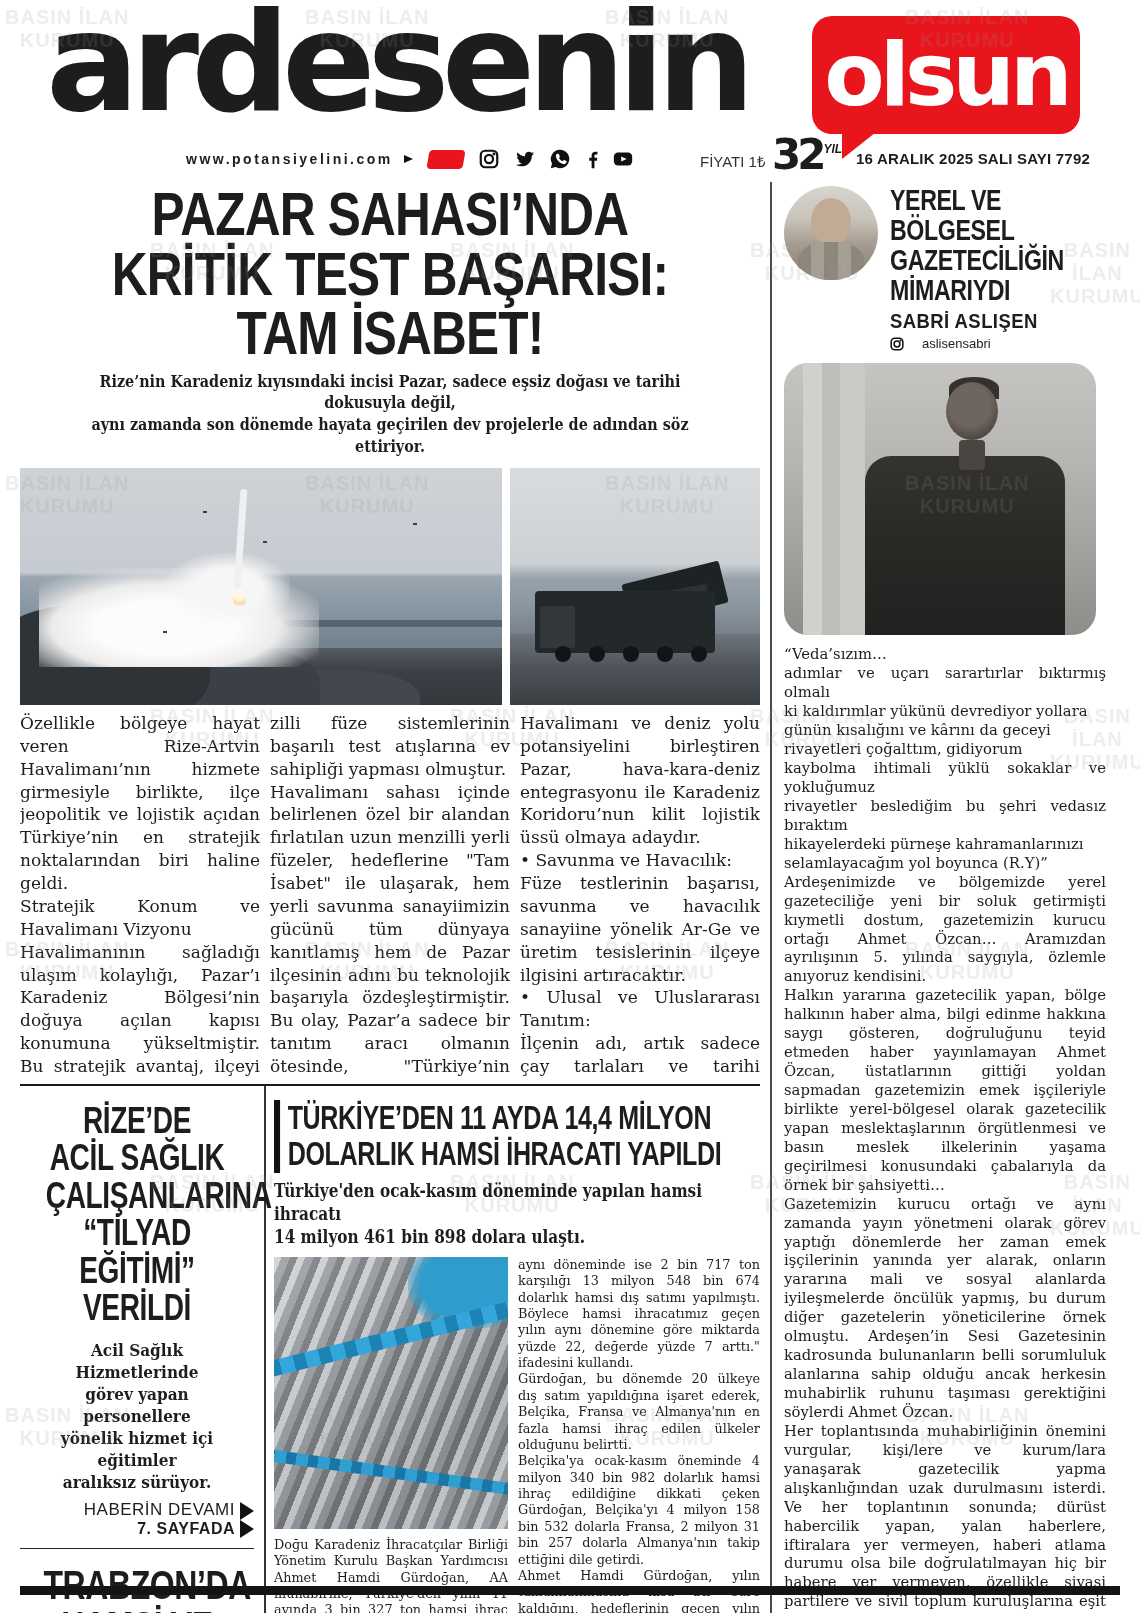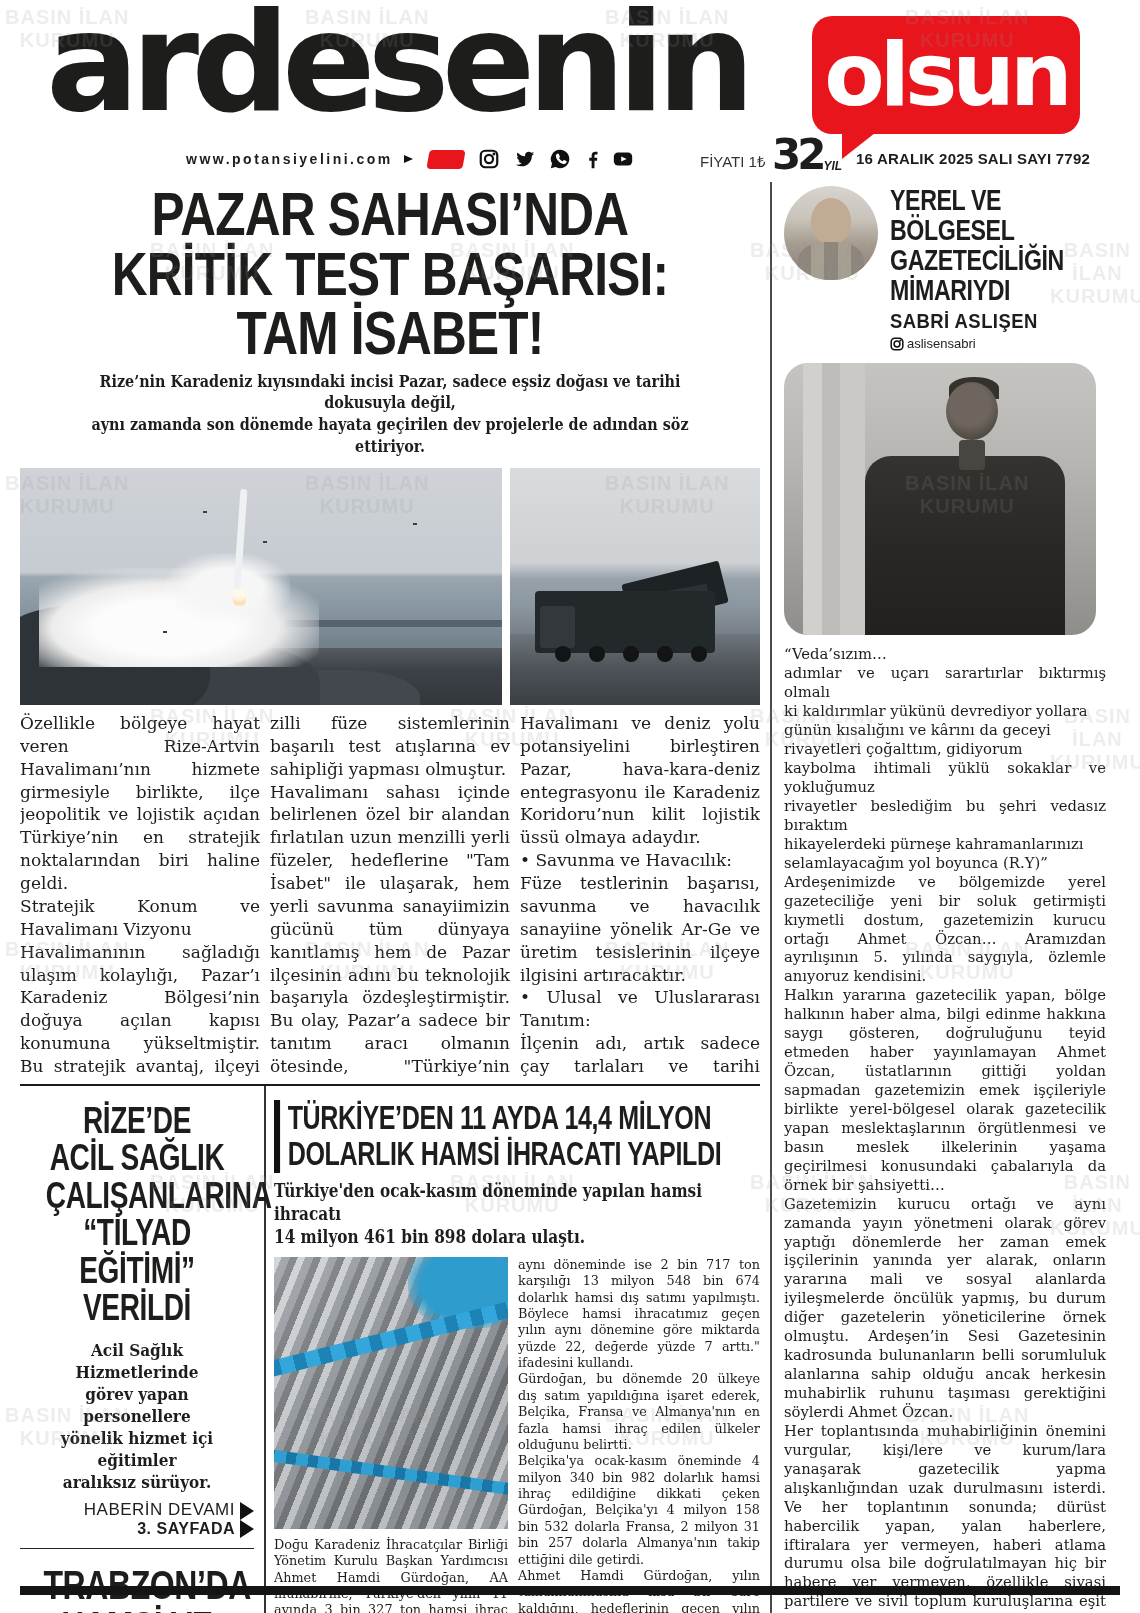--- a/index.html
+++ b/index.html
@@ -26,21 +26,21 @@
   .site{position:absolute;left:186px;top:5px;font-weight:bold;font-size:14px;letter-spacing:2.5px;}
   .pointer{position:absolute;left:404px;top:9px;width:0;height:0;
       border-left:9px solid #111;border-top:4px solid transparent;border-bottom:4px solid transparent;}
   .flag{position:absolute;left:428px;top:4px;width:36px;height:19px;background:#e8151d;
       border-radius:4px;transform:skewX(-10deg);}
   .soc{position:absolute;top:2px;width:22px;height:22px;}
   .soc svg{width:22px;height:22px;display:block;}
   .price{position:absolute;left:700px;top:5px;font-size:15px;color:#333;}
   .years{position:absolute;left:772px;top:-12px;display:flex;align-items:flex-end;}
   .years b{font-family:"DejaVu Sans",sans-serif;font-size:42px;letter-spacing:-4px;line-height:1;}
-  .years i{font-size:12px;font-weight:bold;margin-left:1px;margin-bottom:3px;}
+  .years i{font-size:12px;font-weight:bold;margin-left:1px;margin-bottom:20px;}
   .issue{position:absolute;left:856px;top:4px;font-weight:bold;font-size:15px;letter-spacing:.2px;}
 
   
   .content{position:absolute;left:20px;top:176px;width:1100px;display:flex;}
   .left-zone{width:740px;flex:none;}
   .vdiv{flex:none;width:2px;background:#4a4a4a;margin:6px 10px 0 10px;}
   .right-zone{flex:1;min-width:0;padding-left:2px;}
 
   
   h1,h2{margin:0;font-family:"Liberation Sans",sans-serif;color:#1d1d1b;}
@@ -94,21 +94,21 @@
       background:linear-gradient(180deg,#d8d4ce 0%,#c8c3bb 35%,#a89e92 60%,#877e74 100%);}
   .portrait::before{content:"";position:absolute;left:27px;top:12px;width:40px;height:46px;
       border-radius:50% 50% 45% 45%;background:#c2ab95;}
   .portrait::after{content:"";position:absolute;left:14px;top:56px;width:66px;height:46px;
       border-radius:40% 40% 0 0;background:linear-gradient(90deg,#8d867c 0 20%,#a79f92 20% 40%,#8d867c 40% 60%,#a79f92 60% 80%,#8d867c 80%);}
   .obit-titles{min-width:0;}
   .obit-title{font-size:29px;line-height:1.03;white-space:pre-line;transform:scaleX(.8);
       transform-origin:0 0;letter-spacing:-.5px;}
   .obit-name{font-family:"Liberation Sans",sans-serif;font-weight:bold;font-size:21px;
       letter-spacing:.5px;margin-top:4px;transform:scaleX(.88);transform-origin:0 0;}
-  .insta-row{display:flex;align-items:center;gap:3px;margin-top:3px;
+  .insta-row{display:flex;align-items:center;gap:18px;margin-top:3px;
       font-family:"Liberation Sans",sans-serif;font-size:13px;color:#222;}
   .obit-photo{margin-top:12px;width:312px;height:272px;border-radius:24px;
       background:linear-gradient(180deg,#c6c4c1 0%,#b8b6b3 35%,#a3a19e 70%,#8f8d8a 100%);}
   .obit-body{white-space:pre-line;text-align:justify;font-size:14.8px;line-height:1.28;
       margin-top:10px;width:322px;}
 
   
   .launch-photo{background:linear-gradient(180deg,#cfd3d8 0%,#c6cbd1 44%,#9aa6b0 46%,#8593a0 62%,#74828e 74%,#747f89 100%);}
   .lp-shore{position:absolute;left:0;bottom:0;width:100%;height:24%;
       background:linear-gradient(180deg,#555b61 0%,#3c4147 40%,#33373c 100%);}
@@ -333,21 +333,21 @@
           <p class="deck rize-deck">Acil Sağlık Hizmetlerinde
 görev yapan personellere
 yönelik hizmet içi eğitimler
 aralıksız sürüyor.</p>
           <div class="cont">
             <div class="cont-row">
                 <span class="cl1">HABERİN DEVAMI</span>
                 <span class="tri"></span>
               </div>
             <div class="cont-row">
-                <span class="cl2">3. SAYFADA</span>
+                <span class="cl2">7. SAYFADA</span>
                 <span class="tri"></span>
               </div>
           </div>
           <div class="thin-div"></div>
           <h2 class="trabzon-headline">TRABZON’DA
 HAMSİ VE
 İSTAVRİT
 100 LİRADAN
 SATILIYOR</h2>
 

